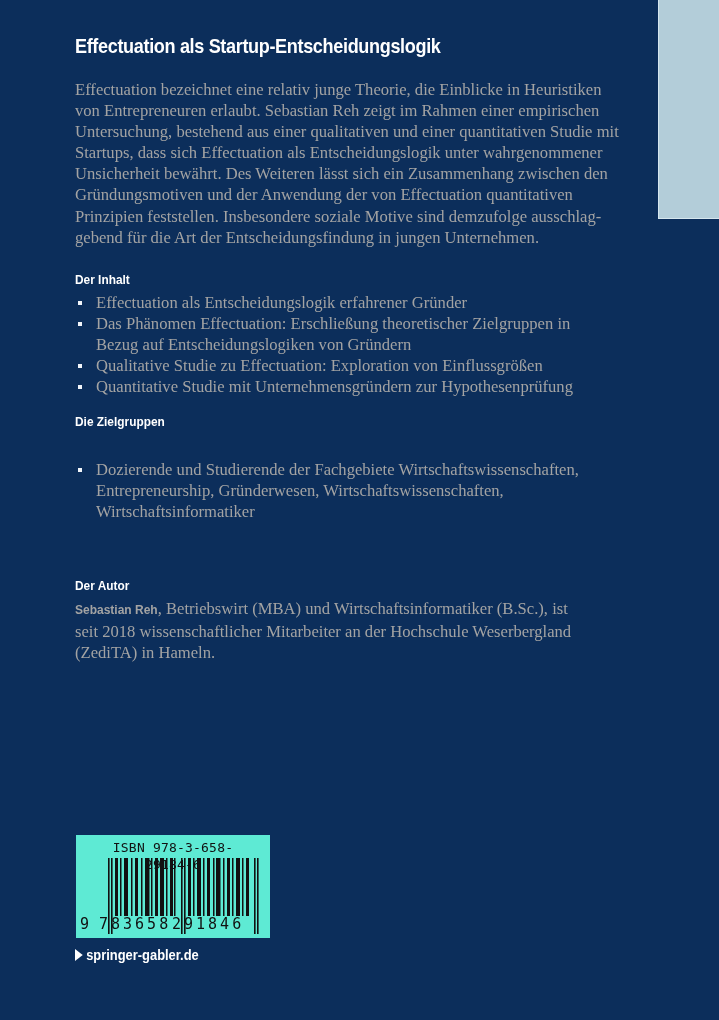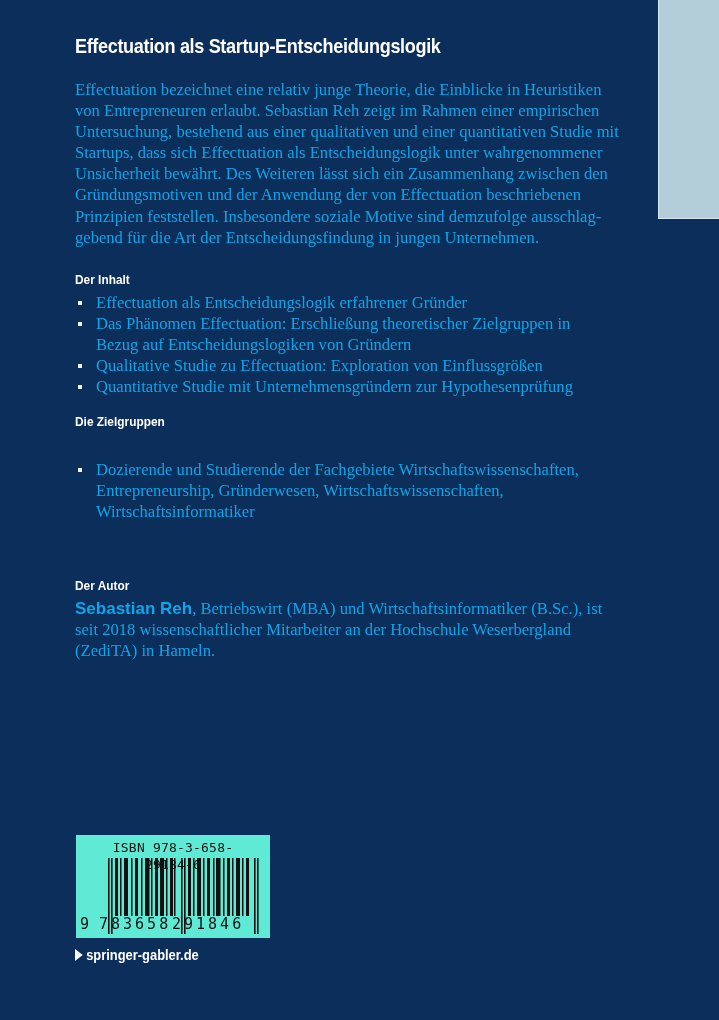--- a/index.html
+++ b/index.html
@@ -13,39 +13,39 @@
     background: #b3cdd9; border-left: 1px solid #d6e6ee; border-bottom: 1px solid #d6e6ee;
   }
   .content { position: absolute; left: 75px; top: 0; width: 560px; }
   .title {
     position: absolute; top: 34px; left: 0; white-space: nowrap;
     font-family: "Liberation Sans", sans-serif; font-weight: bold; font-size: 21px;
     letter-spacing: -0.4px; transform: scaleX(0.86); transform-origin: left top;
   }
   .serif {
     font-family: "Liberation Serif", serif; font-size: 16.6px; line-height: 21.1px;
-    color: #0ea5e9;
+    color: #a3a3a3;
   }
   .intro { position: absolute; top: 79px; left: 0; width: 560px; }
   .intro span { display: block; white-space: nowrap; }
   .heading {
     position: absolute; left: 0;
     font-family: "Liberation Sans", sans-serif; font-weight: bold; font-size: 13.5px;
     transform: scaleX(0.88); transform-origin: left top; white-space: nowrap;
   }
   .list { position: absolute; left: 0; margin: 2px; padding: 0; list-style: none; width: 560px; }
   .list li { position: relative; padding-left: 19px; }
   .list li span { display: block; white-space: nowrap; }
   .bullet {
     position: absolute; left: 1px; top: 9px; width: 4px; height: 4px; background: #f2f5fa;
   }
   .author-block { position: absolute; top: 598px; left: 0; width: 580px; }
   .author-block span.line { display: block; white-space: nowrap; }
   .author-name {
-    font-family: "Liberation Sans", sans-serif; font-weight: bold; font-size: 17px;
+    font-family: "Liberation Sans", sans-serif; font-weight: bold; font-size: 12px;
   }
   .barcode-box {
     position: absolute; left: 76px; top: 835px; width: 194px; height: 103px;
     background: #5eead4; box-sizing: border-box; padding: 4px 18px;
   }
   .isbn-text {
     font-family: "DejaVu Sans Mono", monospace; font-size: 13px; color: #111;
     text-align: center; letter-spacing: 0.2px; height: 17px; line-height: 17px;
   }
   .bars { position: relative; height: 62px; margin: 2px 0 0 0; }
@@ -71,21 +71,21 @@
 
 <div class="content">
   <div class="title">Effectuation als Startup-Entscheidungslogik</div>
 
   <div class="intro serif">
     <span>Effectuation bezeichnet eine relativ junge Theorie, die Einblicke in Heuristiken</span>
     <span>von Entrepreneuren erlaubt. Sebastian Reh zeigt im Rahmen einer empirischen</span>
     <span>Untersuchung, bestehend aus einer qualitativen und einer quantitativen Studie mit</span>
     <span>Startups, dass sich Effectuation als Entscheidungslogik unter wahrgenommener</span>
     <span>Unsicherheit bewährt. Des Weiteren lässt sich ein Zusammenhang zwischen den</span>
-    <span>Gründungsmotiven und der Anwendung der von Effectuation beschriebenen</span>
+    <span>Gründungsmotiven und der Anwendung der von Effectuation quantitativen</span>
     <span>Prinzipien feststellen. Insbesondere soziale Motive sind demzufolge ausschlag-</span>
     <span>gebend für die Art der Entscheidungsfindung in jungen Unternehmen.</span>
   </div>
 
   <div class="heading" style="top:272px;">Der Inhalt</div>
   <ul class="list serif" style="top:290px;">
     <li>
       <i class="bullet"></i>
       <span>Effectuation als Entscheidungslogik erfahrener Gründer</span>
     </li>

